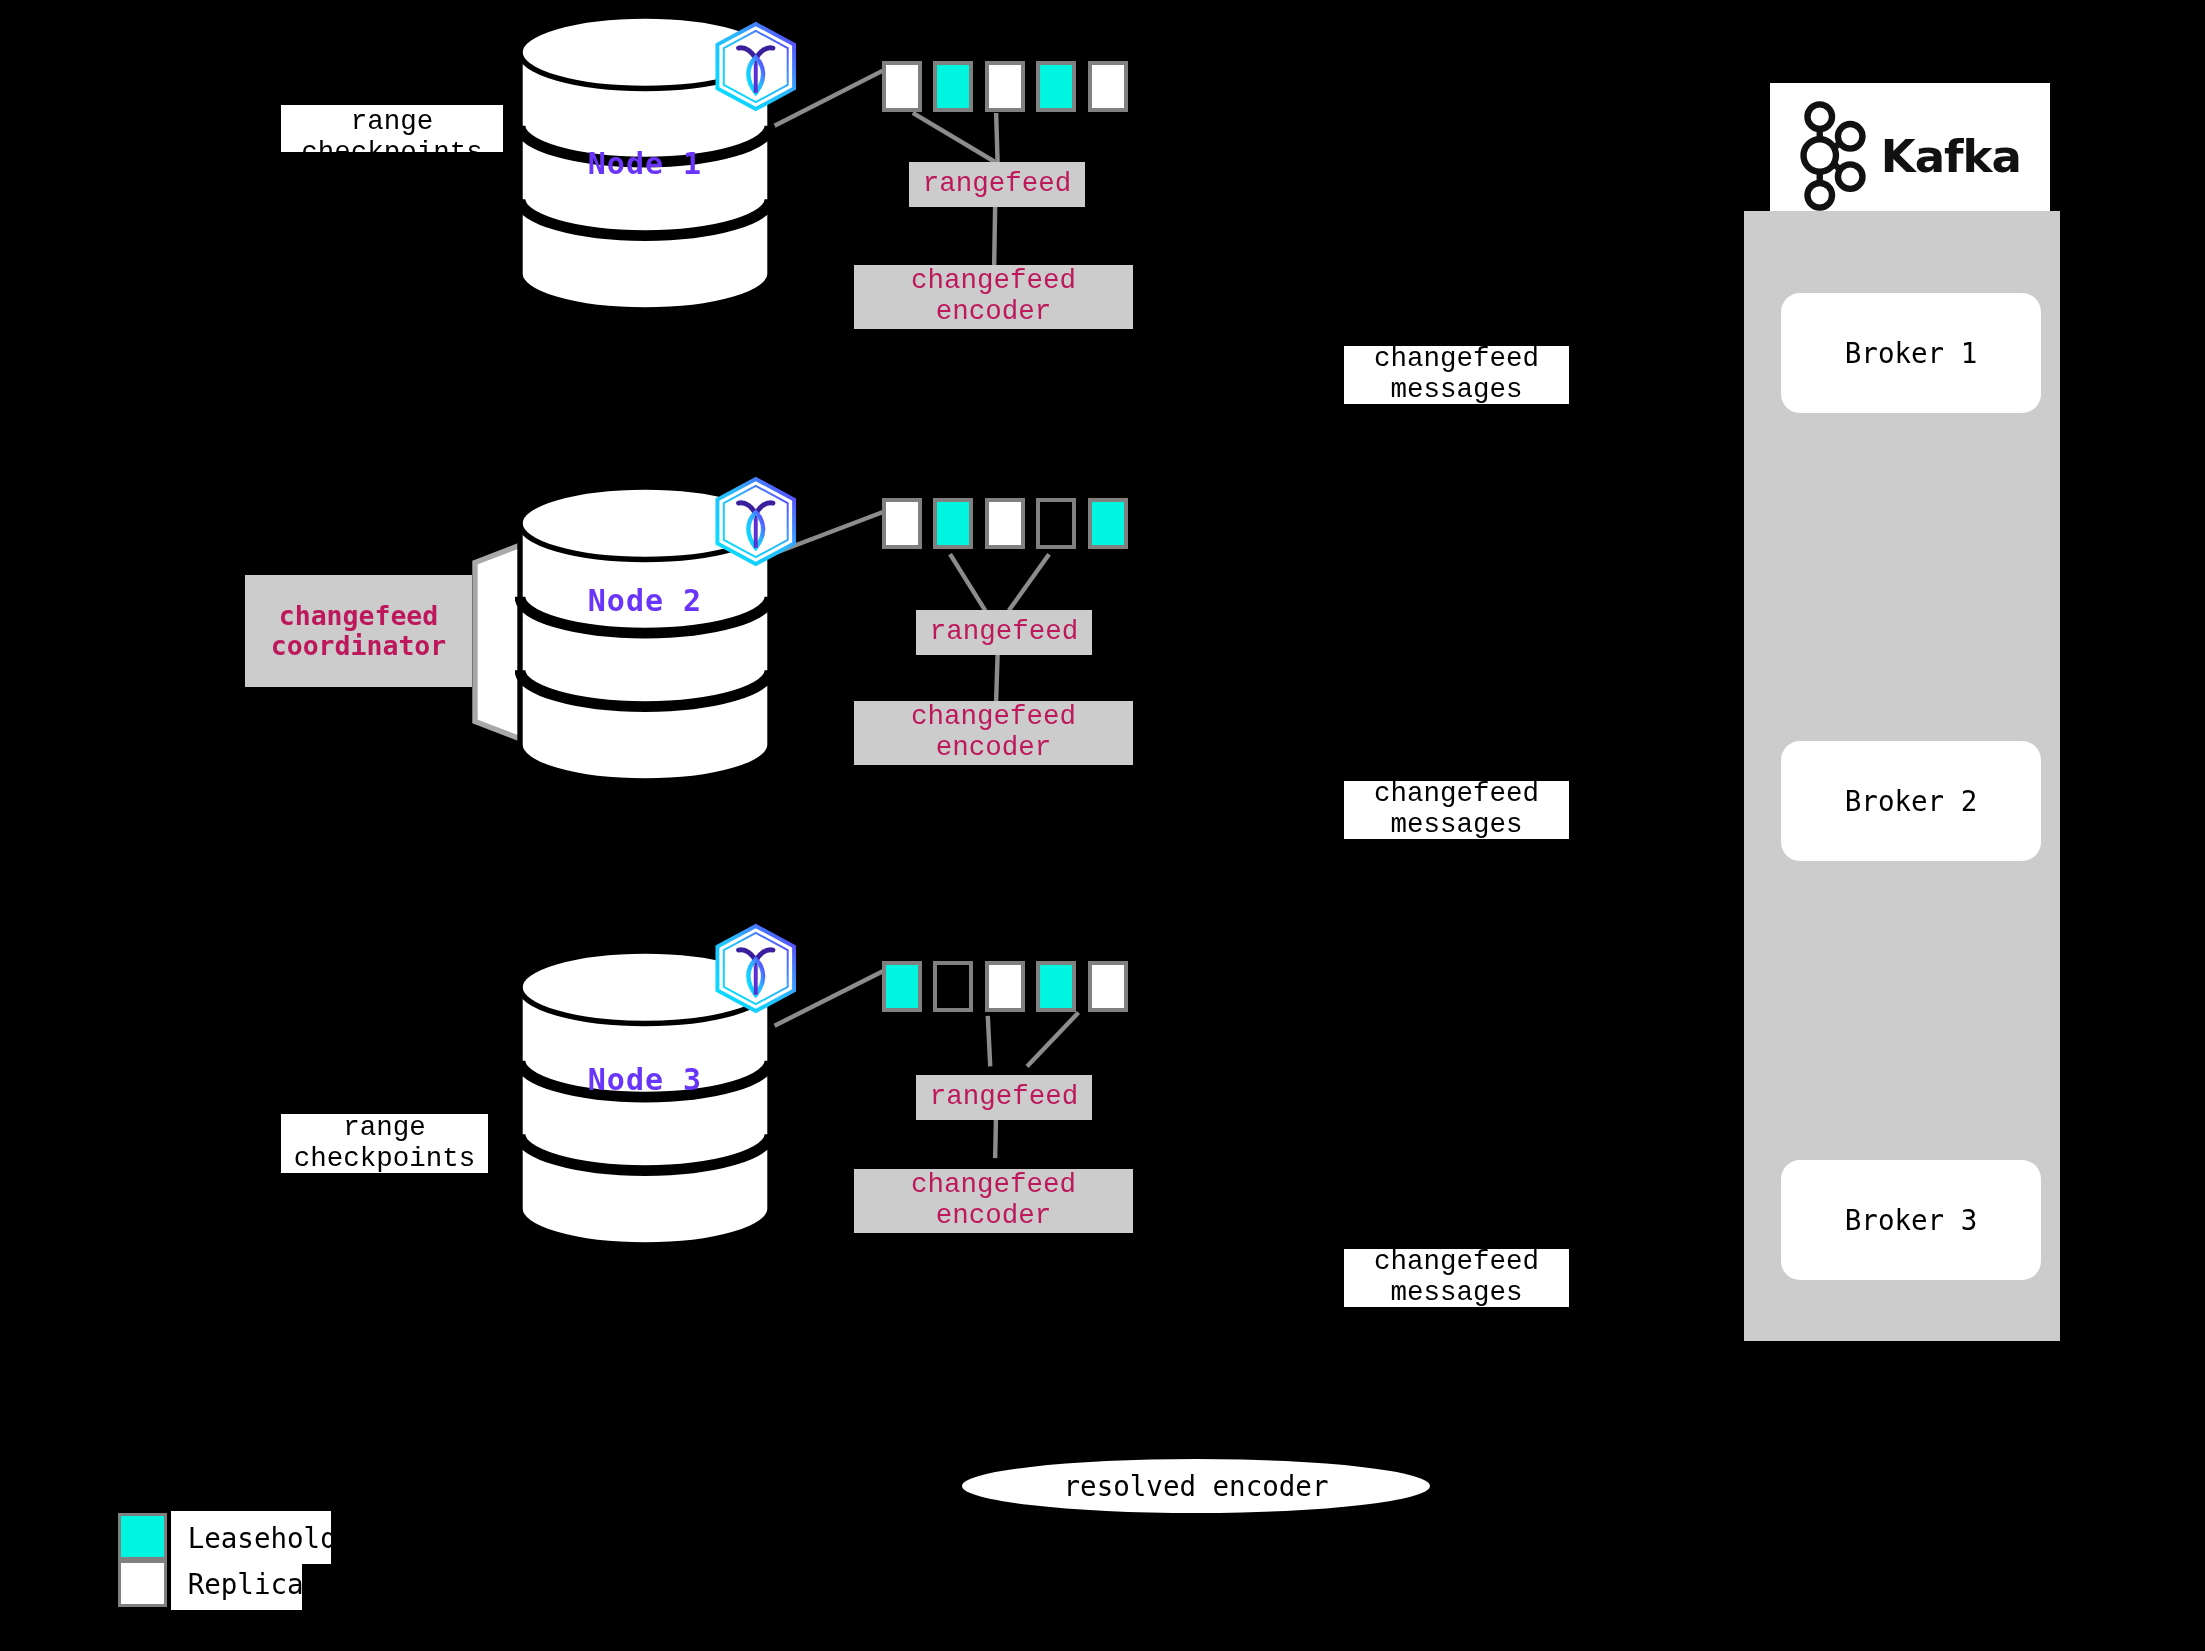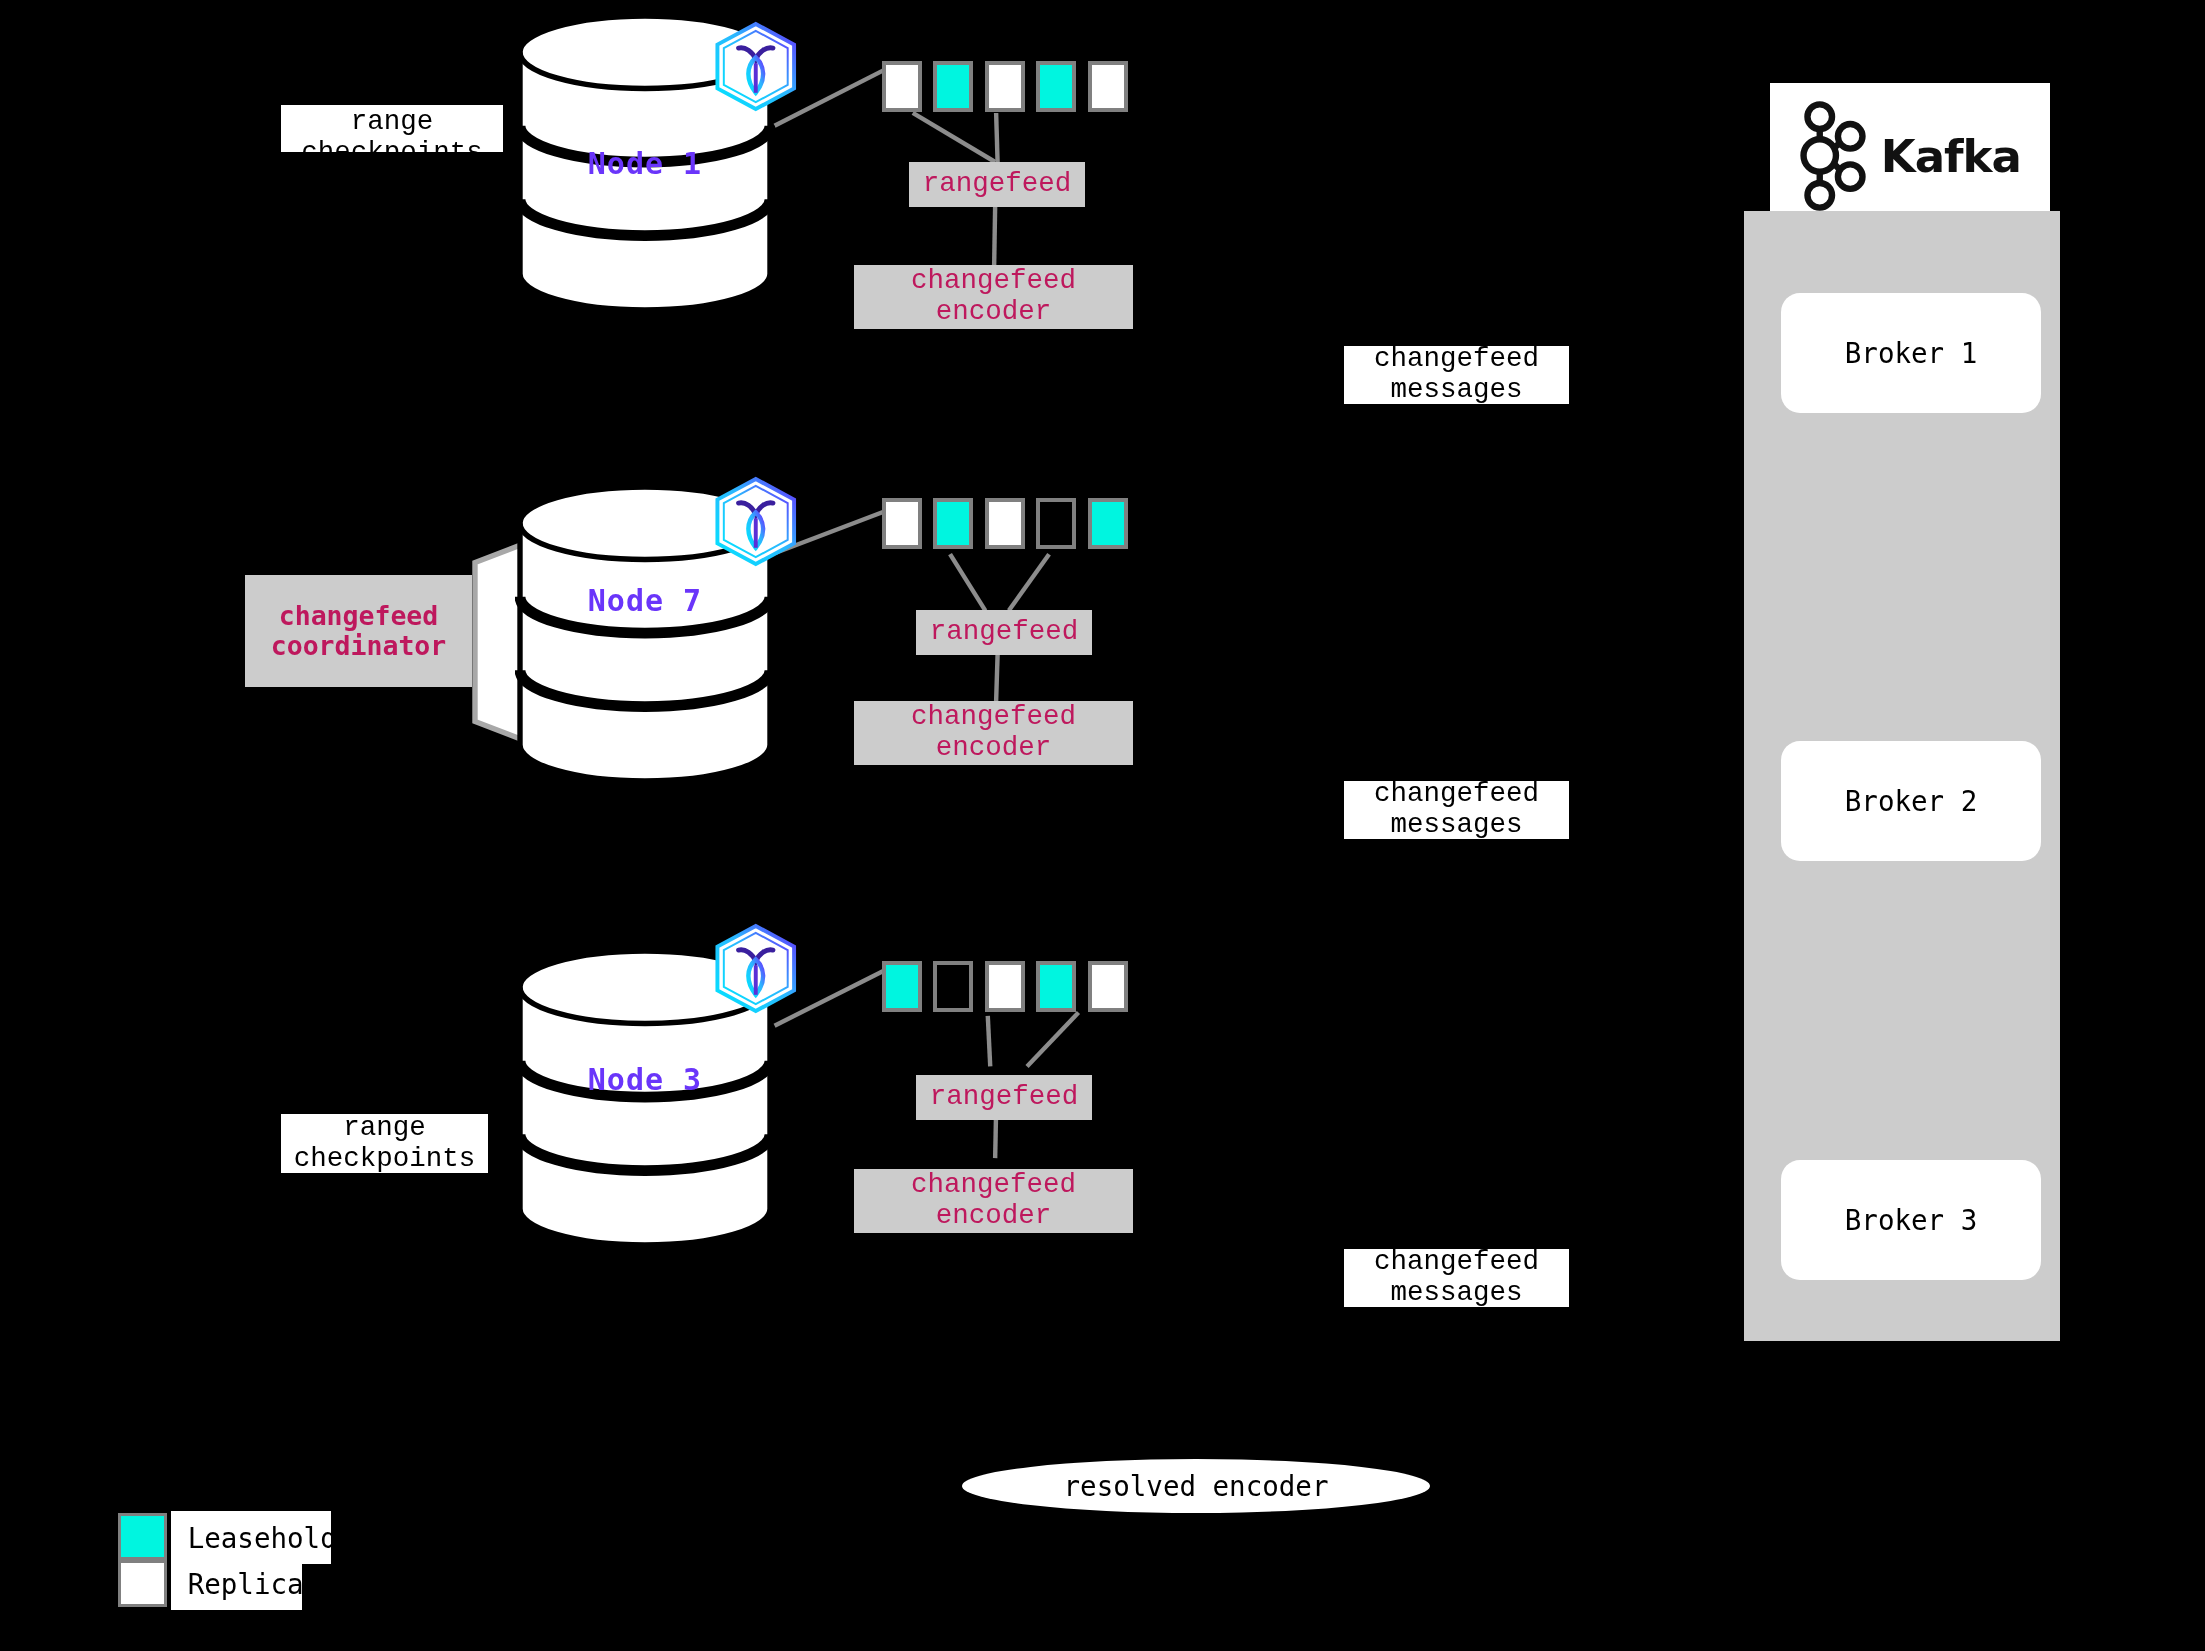--- a/index.html
+++ b/index.html
@@ -145,21 +145,21 @@
   </div>
 
   <div class="cyl abs" style="left:515px;top:485px;">
     <svg width="260" height="299" viewBox="0 0 530 610">
       <path d="M10,78 L10,530 A255,74 0 0 0 520,530 L520,78 Z" fill="#fff"></path>
       <ellipse cx="265" cy="78" rx="255" ry="74" fill="#fff" stroke="#000" stroke-width="11"></ellipse>
       <path d="M10,78 L10,530 A255,74 0 0 0 520,530 L520,78" fill="none" stroke="#000" stroke-width="11"></path>
       <path d="M10,228 A255,74 0 0 0 520,228" fill="none" stroke="#000" stroke-width="22"></path>
       <path d="M10,378 A255,74 0 0 0 520,378" fill="none" stroke="#000" stroke-width="22"></path>
     </svg>
-    <div class="nodelabel" style="top:98px;">Node 7</div>
+    <div class="nodelabel" style="top:98px;">Node 2</div>
   </div>
   <div class="abs" style="left:713px;top:476px;">
     <svg width="86" height="91" viewBox="0 0 175 185">
       <defs>
         <linearGradient id="hg2" x1="0" y1="1" x2="1" y2="0">
           <stop offset="0%" stop-color="#00e5ff"></stop>
             <stop offset="55%" stop-color="#2bb7ff"></stop>
           <stop offset="100%" stop-color="#6633ff"></stop>
         </linearGradient>
       </defs>

